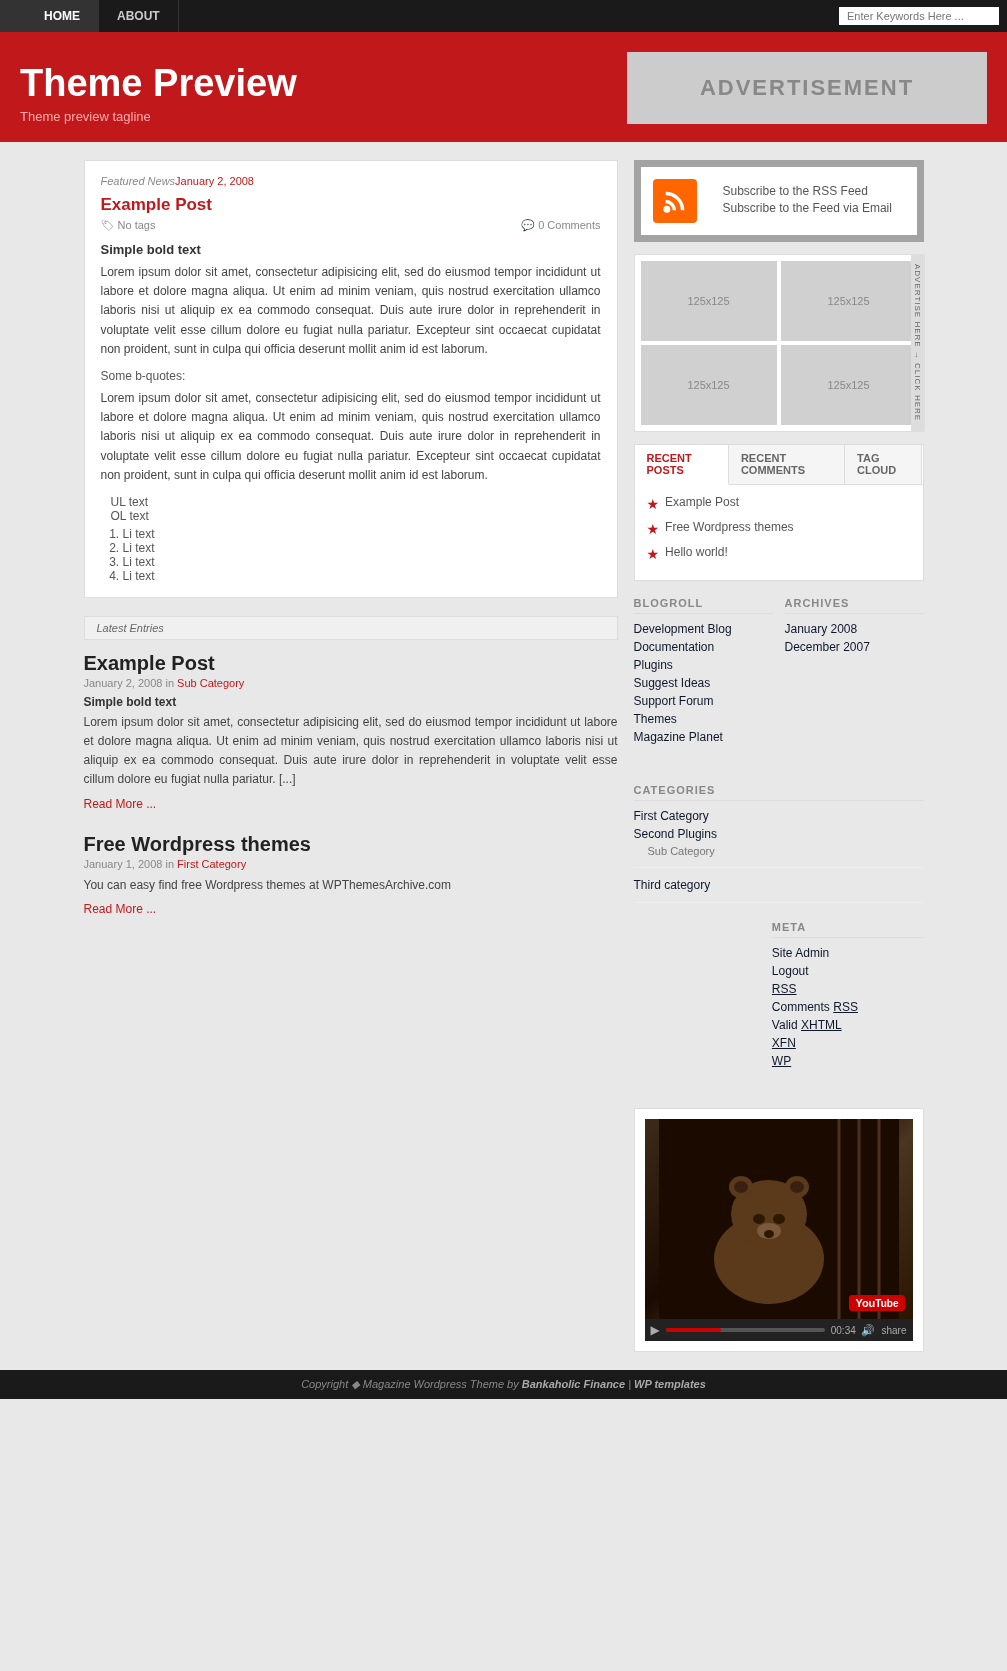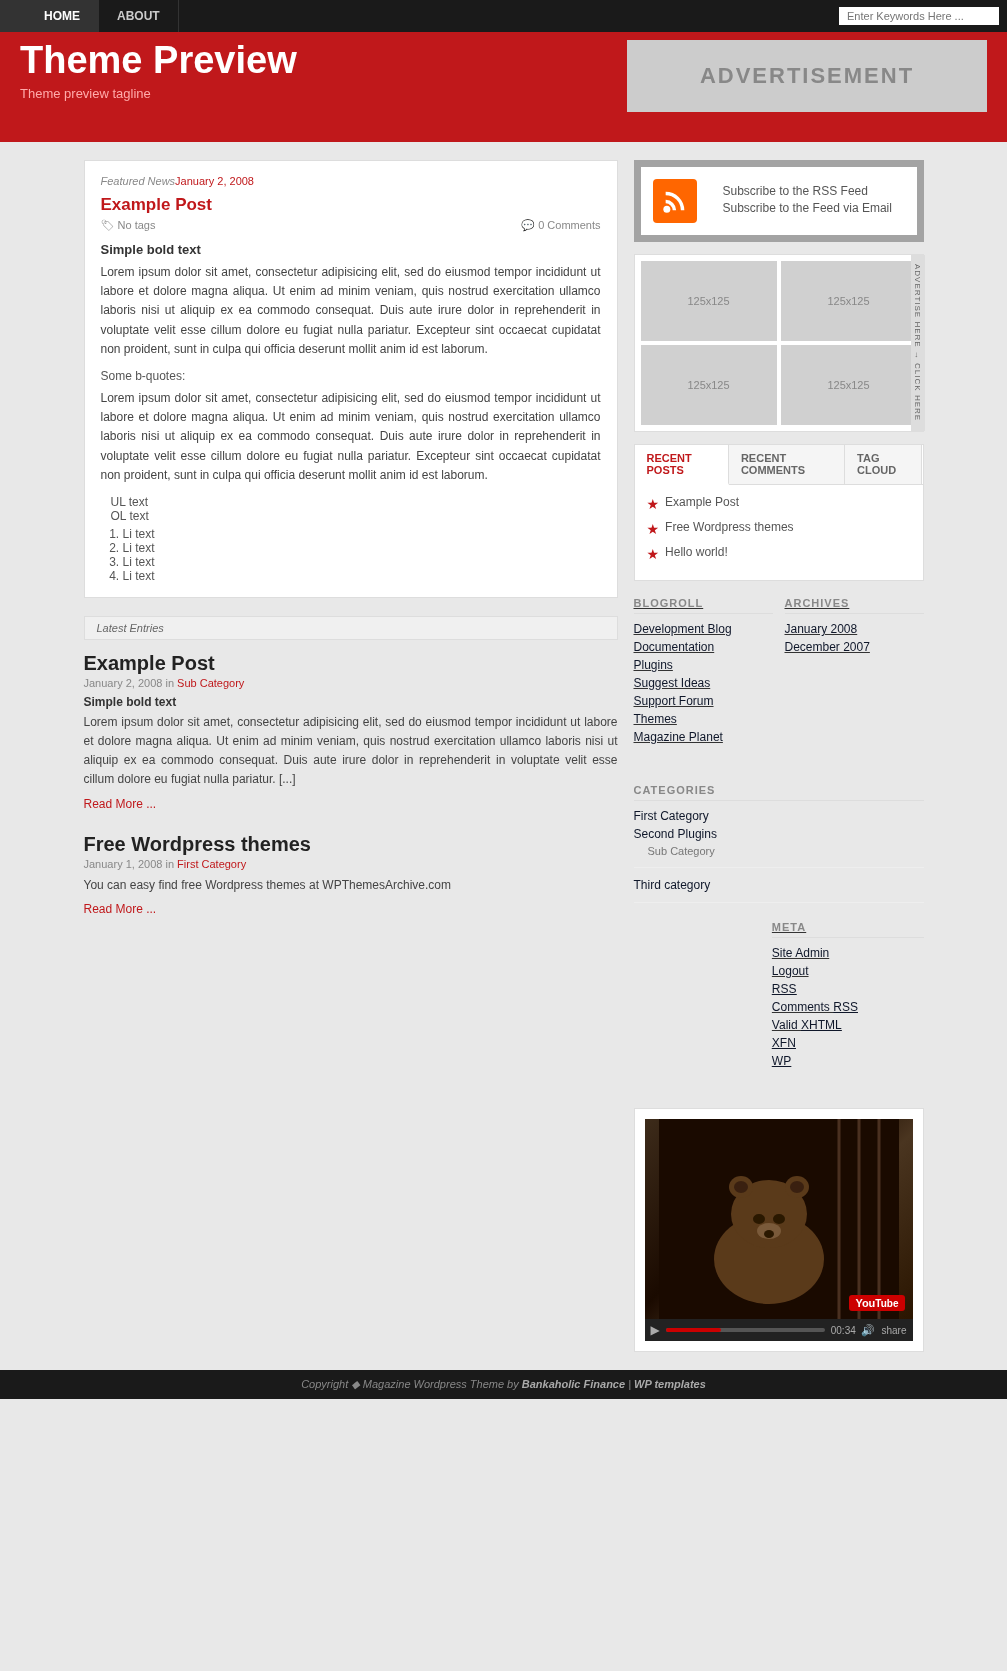--- a/index.html
+++ b/index.html
@@ -35,23 +35,23 @@
       border: none;
       padding: 3px 8px;
       font-size: 11px;
       width: 160px;
       color: #999;
     }
 
     
     #header {
       background: #c0181b;
-      padding: 8px 20px;
-      display: flex;
-      align-items: flex-start;
+      padding: 18px 20px;
+      display: flex;
+      align-items: flex-end;
       justify-content: space-between;
       min-height: 110px;
     }
     #header .site-title {
       color: #fff;
       font-size: 38px;
       font-weight: bold;
       line-height: 1.1;
     }
     #header .site-tagline {
@@ -262,21 +262,20 @@
       color: #0f172a;
       text-decoration: none;
       margin-bottom: 4px;
       cursor: pointer;
     }
 
     .two-col-sidebar {
       display: flex;
       gap: 12px;
       margin-bottom: 18px;
-      text-decoration: underline;
     }
     .two-col-sidebar .sidebar-section { flex: 1; }
 
     
     .categories-section { margin-bottom: 18px; }
     .sub-cat { padding-left: 14px; font-size: 11px; color: #777; }
 
     
     .youtube-widget {
       background: #fff;

